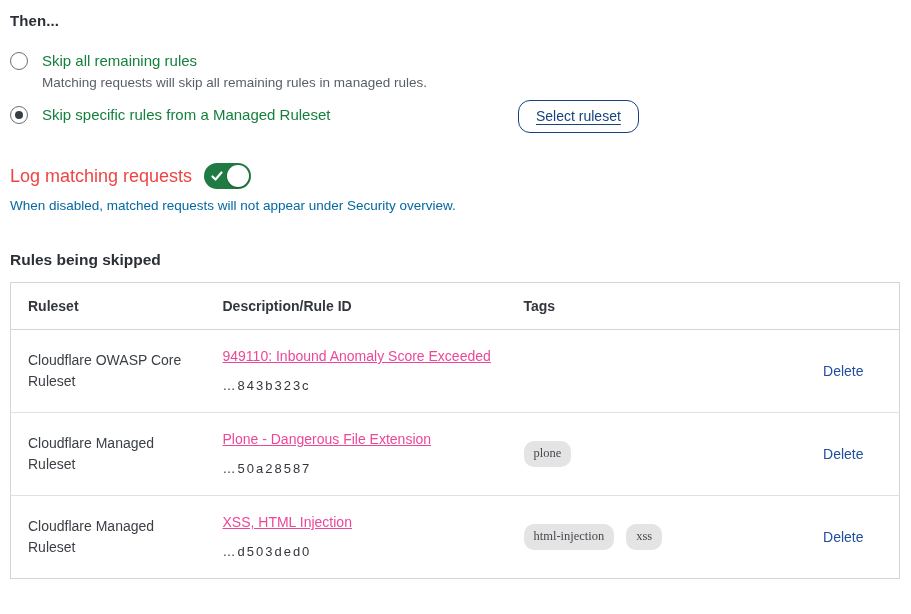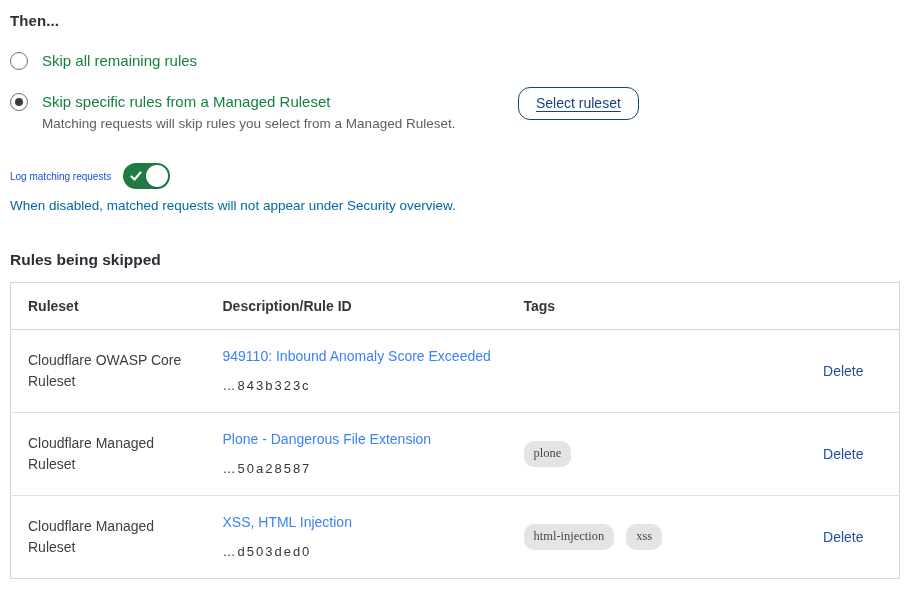--- a/index.html
+++ b/index.html
@@ -13,21 +13,21 @@
 
   
   .then-heading {
     font-size: 15px;
     font-weight: bold;
     color: #2b2f36;
     letter-spacing: .1px;
   }
   .options { margin-top: 22px; }
   .option-row { display: flex; align-items: flex-start; }
-  .option-row + .option-row { margin-top: 21px; }
+  .option-row + .option-row { margin-top: 13px; }
   .radio {
     width: 18px; height: 18px;
     border: 1.5px solid #696e76;
     border-radius: 50%;
     background: #fff;
     margin: 1px 14px 0 0;
     flex: 0 0 auto;
     display: flex; align-items: center; justify-content: center;
     cursor: pointer;
   }
@@ -49,21 +49,21 @@
     padding: 7px 17px 8px 17px;
     text-decoration: underline;
     text-underline-offset: 3px;
     cursor: pointer;
     white-space: nowrap;
   }
 
   
   .log-section { margin-top: 30px; }
   .log-row { display: flex; align-items: center; }
-  .log-label { font-size: 10px; color: #1d4ed8; text-align: right; }
+  .log-label { font-size: 18px; color: #ef4444; text-align: right; }
   .toggle {
     margin-left: 12px;
     width: 47px; height: 26px;
     background: #1f7a44;
     border-radius: 13px;
     position: relative;
     cursor: pointer;
     flex: 0 0 auto;
   }
   .toggle .knob {
@@ -100,21 +100,21 @@
   table.rules tbody tr + tr td { border-top: 1px solid #e0e0e0; }
   th, td { text-align: left; vertical-align: middle; }
   thead th {
     font-size: 14px;
     font-weight: bold;
     color: #33373d;
     padding: 15px 16px;
   }
   td { padding: 16px 16px; font-size: 14px; color: #3c4046; line-height: 21px; }
   th.col-ruleset, td.col-ruleset { padding-left: 17px; }
-  .rule-desc { color: #3b82f6; }
+  .rule-desc { color: #ec4899; text-decoration: underline; }
   .rule-id {
     font-family: Liberation Sans, sans-serif;
     font-size: 13px;
     letter-spacing: 2px;
     color: #33373d;
     margin-top: 8px;
   }
   .tag-pill {
     display: inline-block;
     background: #e4e4e4;
@@ -142,30 +142,30 @@
   <div class="then-heading">Then...</div>
 
   <div class="options">
 
     <div class="option-row">
       <span class="radio">
           <span class="dot"></span>
         </span>
       <div class="option-text">
         <div class="option-label">Skip all remaining rules</div>
+        <div class="option-desc">Matching requests will skip all remaining rules in managed rules.</div>
       </div>
     </div>
 
     <div class="option-row">
       <span class="radio selected">
           <span class="dot"></span>
         </span>
       <div class="option-text">
         <div class="option-label">Skip specific rules from a Managed Ruleset</div>
-        <div class="option-desc">Matching requests will skip rules you select from a Managed Ruleset.</div>
       </div>
       <button class="select-ruleset-btn">Select ruleset</button>
     </div>
 
   </div>
 
   <div class="log-section">
     <div class="log-row">
       <span class="log-label">Log matching requests</span>
       <span class="toggle">

